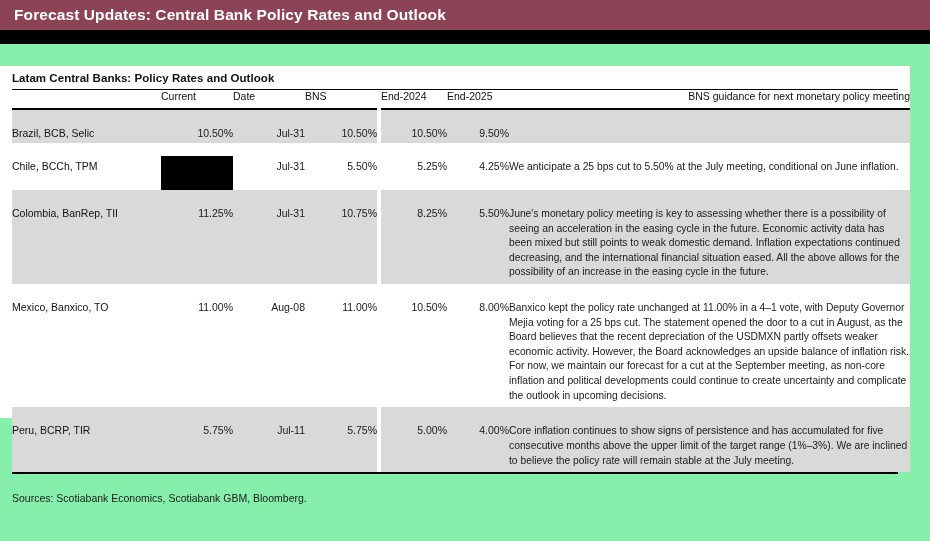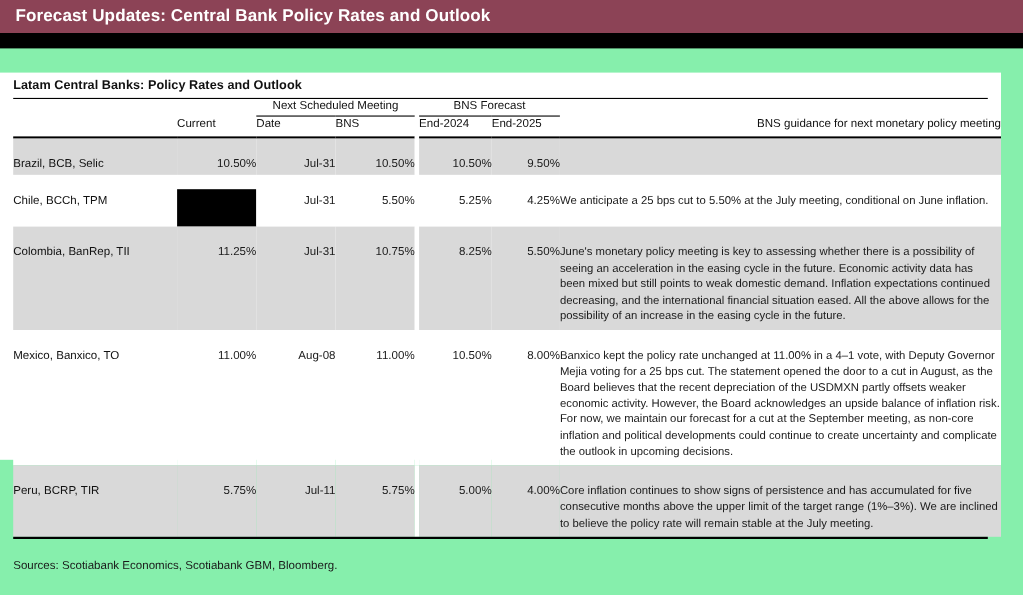--- a/index.html
+++ b/index.html
@@ -209,28 +209,20 @@
           <col class="c-current">
           <col class="c-date">
           <col class="c-bns">
         <col class="c-gap">
         <col class="c-e24">
           <col class="c-e25">
           <col class="c-guide">
       </colgroup>
 
       <thead>
-        <tr class="grp-row">
-          <th></th>
-          <th></th>
-          <th class="grp-label" colspan="2">Next Scheduled Meeting</th>
-          <th></th>
-          <th class="grp-label" colspan="2">BNS Forecast</th>
-          <th></th>
-        </tr>
         <tr class="hdr-row">
           <th class="hdr-left"></th>
           <th class="hdr-right">Current</th>
           <th class="hdr-right">Date</th>
           <th class="hdr-right">BNS</th>
           <th></th>
           <th class="hdr-right">End-2024</th>
           <th class="hdr-right">End-2025</th>
           <th class="hdr-left">BNS guidance for next monetary policy meeting</th>
         </tr>

